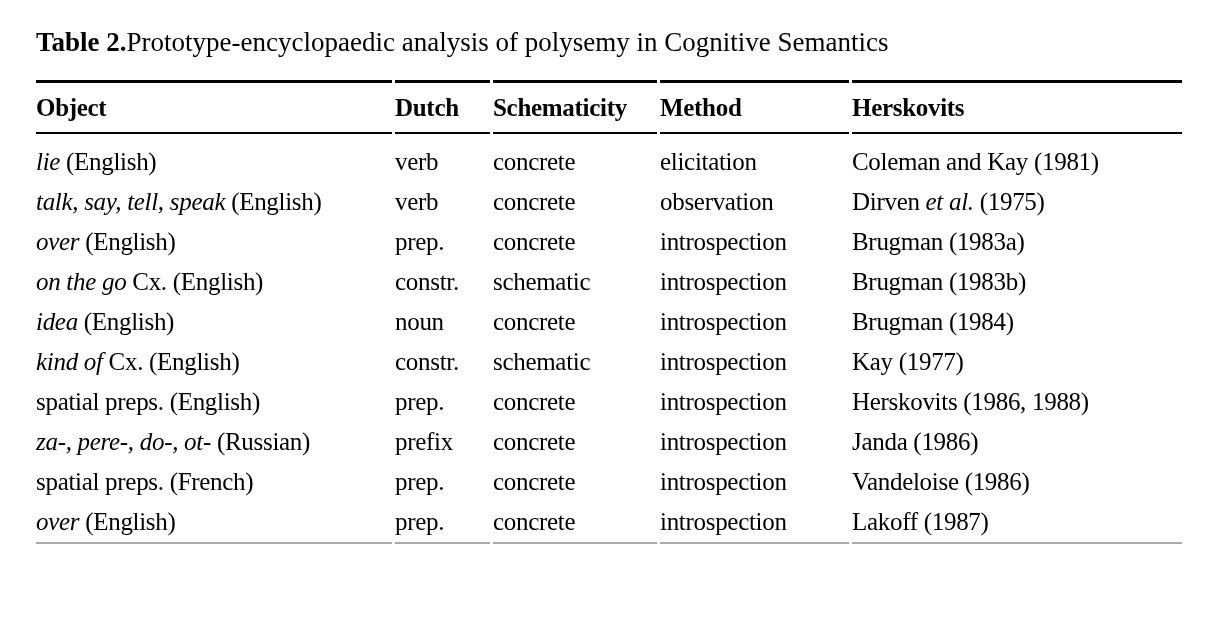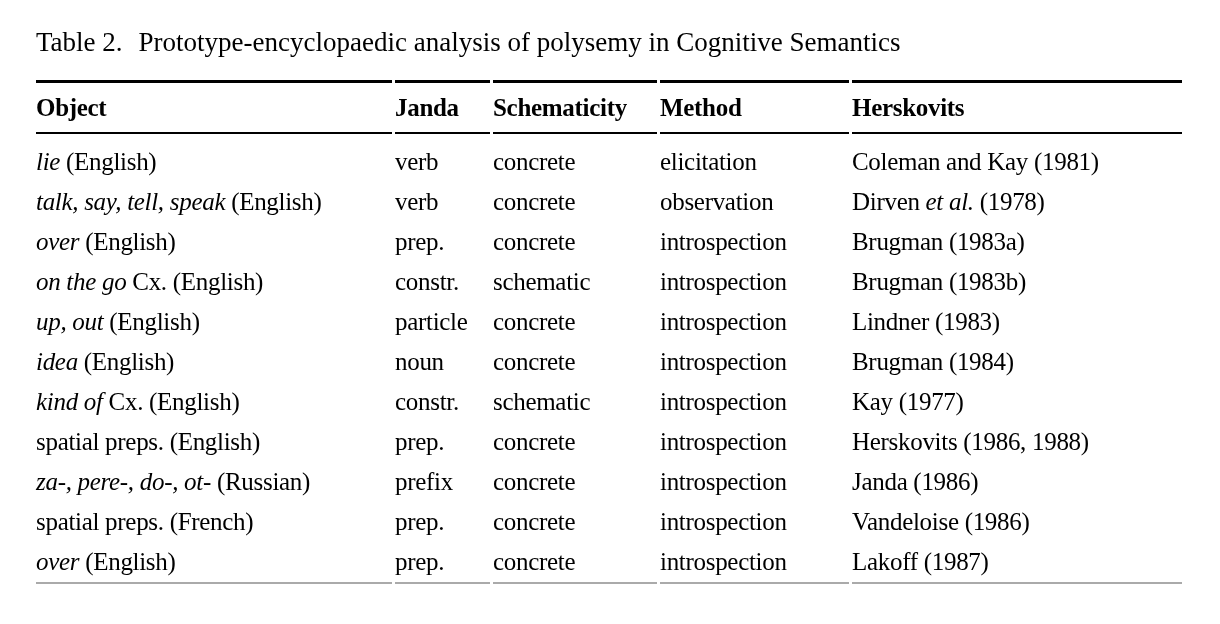--- a/index.html
+++ b/index.html
@@ -17,22 +17,21 @@
   }
   .caption {
     position: absolute;
     left: 36px;
     top: 26px;
     font-size: 27px;
     white-space: nowrap;
     line-height: 1.25;
   }
   .caption-label {
-    font-weight: normal;
-    margin-right: 16px;
+    font-weight: bold;
   }
   table.main {
     position: absolute;
     left: 33px;
     top: 80px;
     width: 1152px;
     table-layout: fixed;
     border-collapse: separate;
     border-spacing: 3px 0;
     font-size: 25px;
@@ -78,61 +77,54 @@
   <colgroup>
     <col style="width:356px">
     <col style="width:95px">
     <col style="width:164px">
     <col style="width:189px">
     <col style="width:330px">
   </colgroup>
   <thead>
     <tr>
       <th>Object</th>
-      <th>Janda</th>
+      <th>Dutch</th>
       <th>Schematicity</th>
       <th>Method</th>
       <th>Herskovits</th>
     </tr>
   </thead>
   <tbody id="table-body">
       <tr>
         <td><em>lie</em><span> (English)</span></td>
         <td>verb</td>
         <td>concrete</td>
         <td>elicitation</td>
         <td><span>Coleman and Kay (1981)</span></td>
       </tr>
       <tr>
         <td><em>talk, say, tell, speak</em><span> (English)</span></td>
         <td>verb</td>
         <td>concrete</td>
         <td>observation</td>
-        <td><span>Dirven </span><em>et al.</em><span> (1978)</span></td>
+        <td><span>Dirven </span><em>et al.</em><span> (1975)</span></td>
       </tr>
       <tr>
         <td><em>over</em><span> (English)</span></td>
         <td>prep.</td>
         <td>concrete</td>
         <td>introspection</td>
         <td><span>Brugman (1983a)</span></td>
       </tr>
       <tr>
         <td><em>on the go</em><span> Cx. (English)</span></td>
         <td>constr.</td>
         <td>schematic</td>
         <td>introspection</td>
         <td><span>Brugman (1983b)</span></td>
-      </tr>
-      <tr>
-        <td><em>up, out</em><span> (English)</span></td>
-        <td>particle</td>
-        <td>concrete</td>
-        <td>introspection</td>
-        <td><span>Lindner (1983)</span></td>
       </tr>
       <tr>
         <td><em>idea</em><span> (English)</span></td>
         <td>noun</td>
         <td>concrete</td>
         <td>introspection</td>
         <td><span>Brugman (1984)</span></td>
       </tr>
       <tr>
         <td><em>kind of</em><span> Cx. (English)</span></td>

